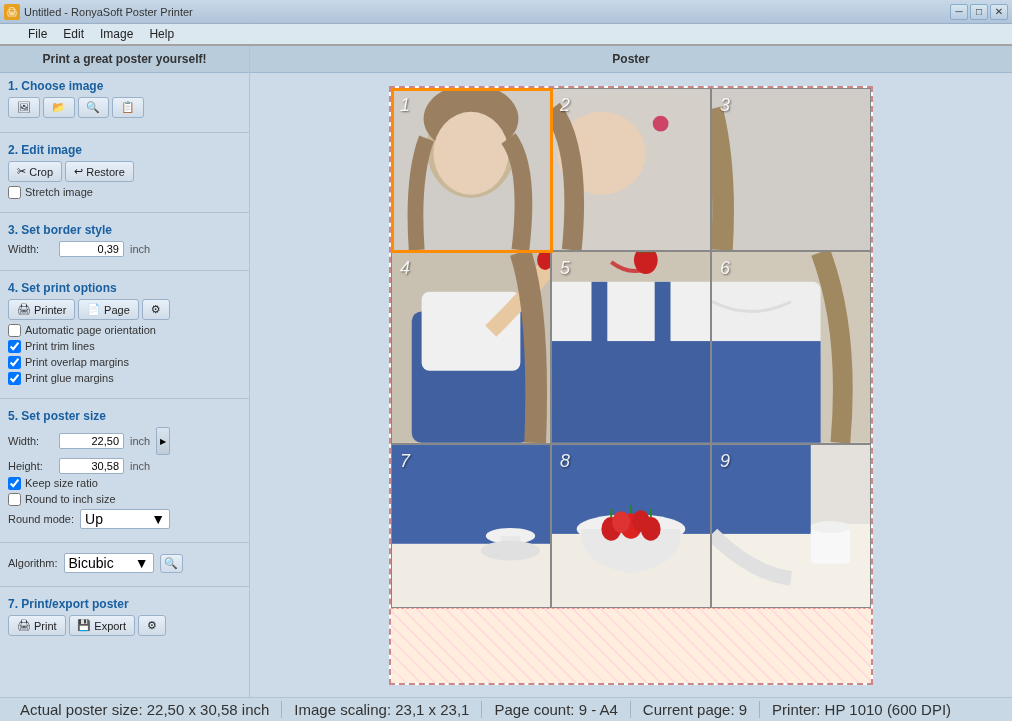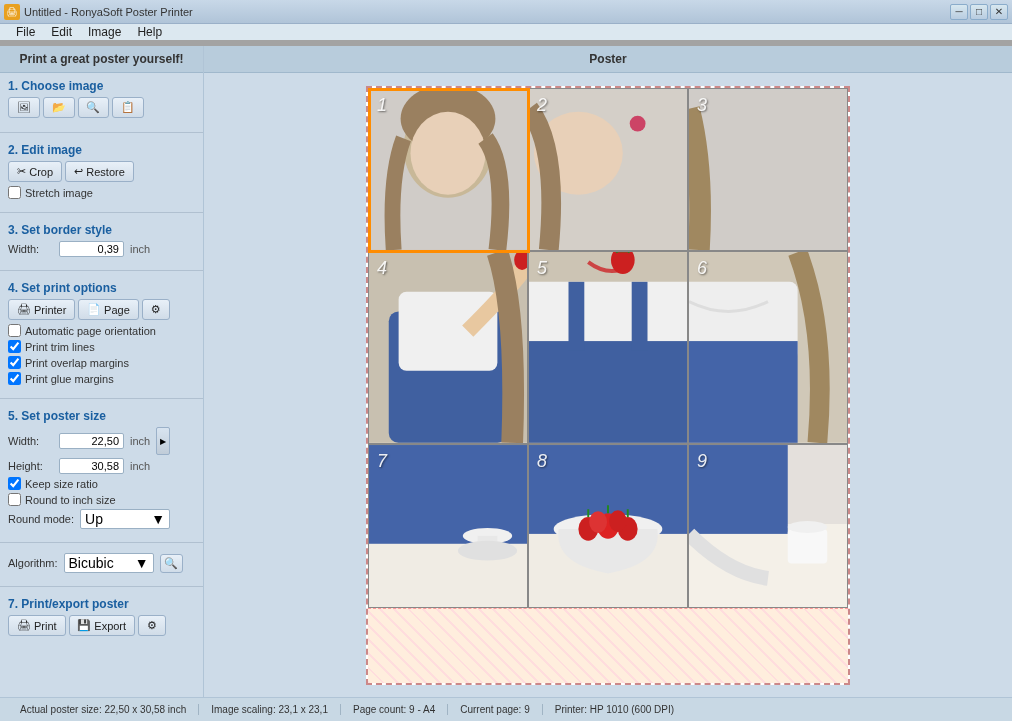--- a/index.html
+++ b/index.html
@@ -19,31 +19,31 @@
     .titlebar-icon { width: 16px; height: 16px; background: #e8a020; border-radius: 2px; display: flex; align-items: center; justify-content: center; font-size: 9px; color: white; }
     .titlebar-controls { display: flex; gap: 2px; }
     .titlebar-btn { width: 18px; height: 16px; background: linear-gradient(to bottom, #d8e8f0, #b8cce0); border: 1px solid #8aaccb; border-radius: 2px; cursor: pointer; display: flex; align-items: center; justify-content: center; font-size: 10px; color: #333; }
     
     
     .menubar {
       background: #dce8f0;
       height: 22px;
       display: flex;
       align-items: center;
-      padding: 0 8px;
-      border-bottom: 6px solid #a3a3a3;
+      padding: 0 20px;
+      border-bottom: 2px solid #a3a3a3;
     }
     .menu-item { padding: 2px 8px; font-size: 12px; cursor: pointer; color: #222; border-radius: 2px; }
     
     
     .main-container { display: flex; height: calc(721px - 24px - 22px - 24px); }
     
     
     .left-panel {
-      width: 204px;
+      width: 250px;
       background: #cddbe8;
       border-right: 1px solid #b0c4d6;
       display: flex;
       flex-direction: column;
       overflow-y: auto;
     }
     .panel-header {
       background: #b8ccdc;
       padding: 6px 8px;
       font-size: 12px;
@@ -75,21 +75,21 @@
       background: white;
       border: 1px solid #9ab0c4;
       border-radius: 2px;
       padding: 1px 4px;
       font-size: 11px;
       width: 65px;
       text-align: right;
     }
     .unit-label { font-size: 11px; color: #555; }
     
-    .checkbox-row { display: flex; align-items: center; gap: 4px; margin-bottom: 3px; }
+    .checkbox-row { display: flex; align-items: flex-start; gap: 4px; margin-bottom: 3px; }
     .checkbox-row input[type=checkbox] { width: 13px; height: 13px; }
     .checkbox-label { font-size: 11px; color: #333; }
     
     .divider { border: none; border-top: 1px solid #b0c0d0; margin: 4px 0; }
     
     .dropdown {
       background: white;
       border: 1px solid #9ab0c4;
       border-radius: 2px;
       padding: 1px 4px;
@@ -145,21 +145,21 @@
     .statusbar {
       height: 24px;
       background: #c8d8e4;
       border-top: 1px solid #b0c4d6;
       display: flex;
       align-items: center;
       padding: 0 8px;
       gap: 0;
     }
     .status-segment {
-      font-size: 10px;
+      font-size: 15px;
       color: #333;
       padding: 0 12px;
       border-right: 1px solid #a0b4c4;
     }
     .status-segment:last-child { border-right: none; }
     
     
     .poster-outer {
       position: relative;
       border: 2px dashed #cc8888;

